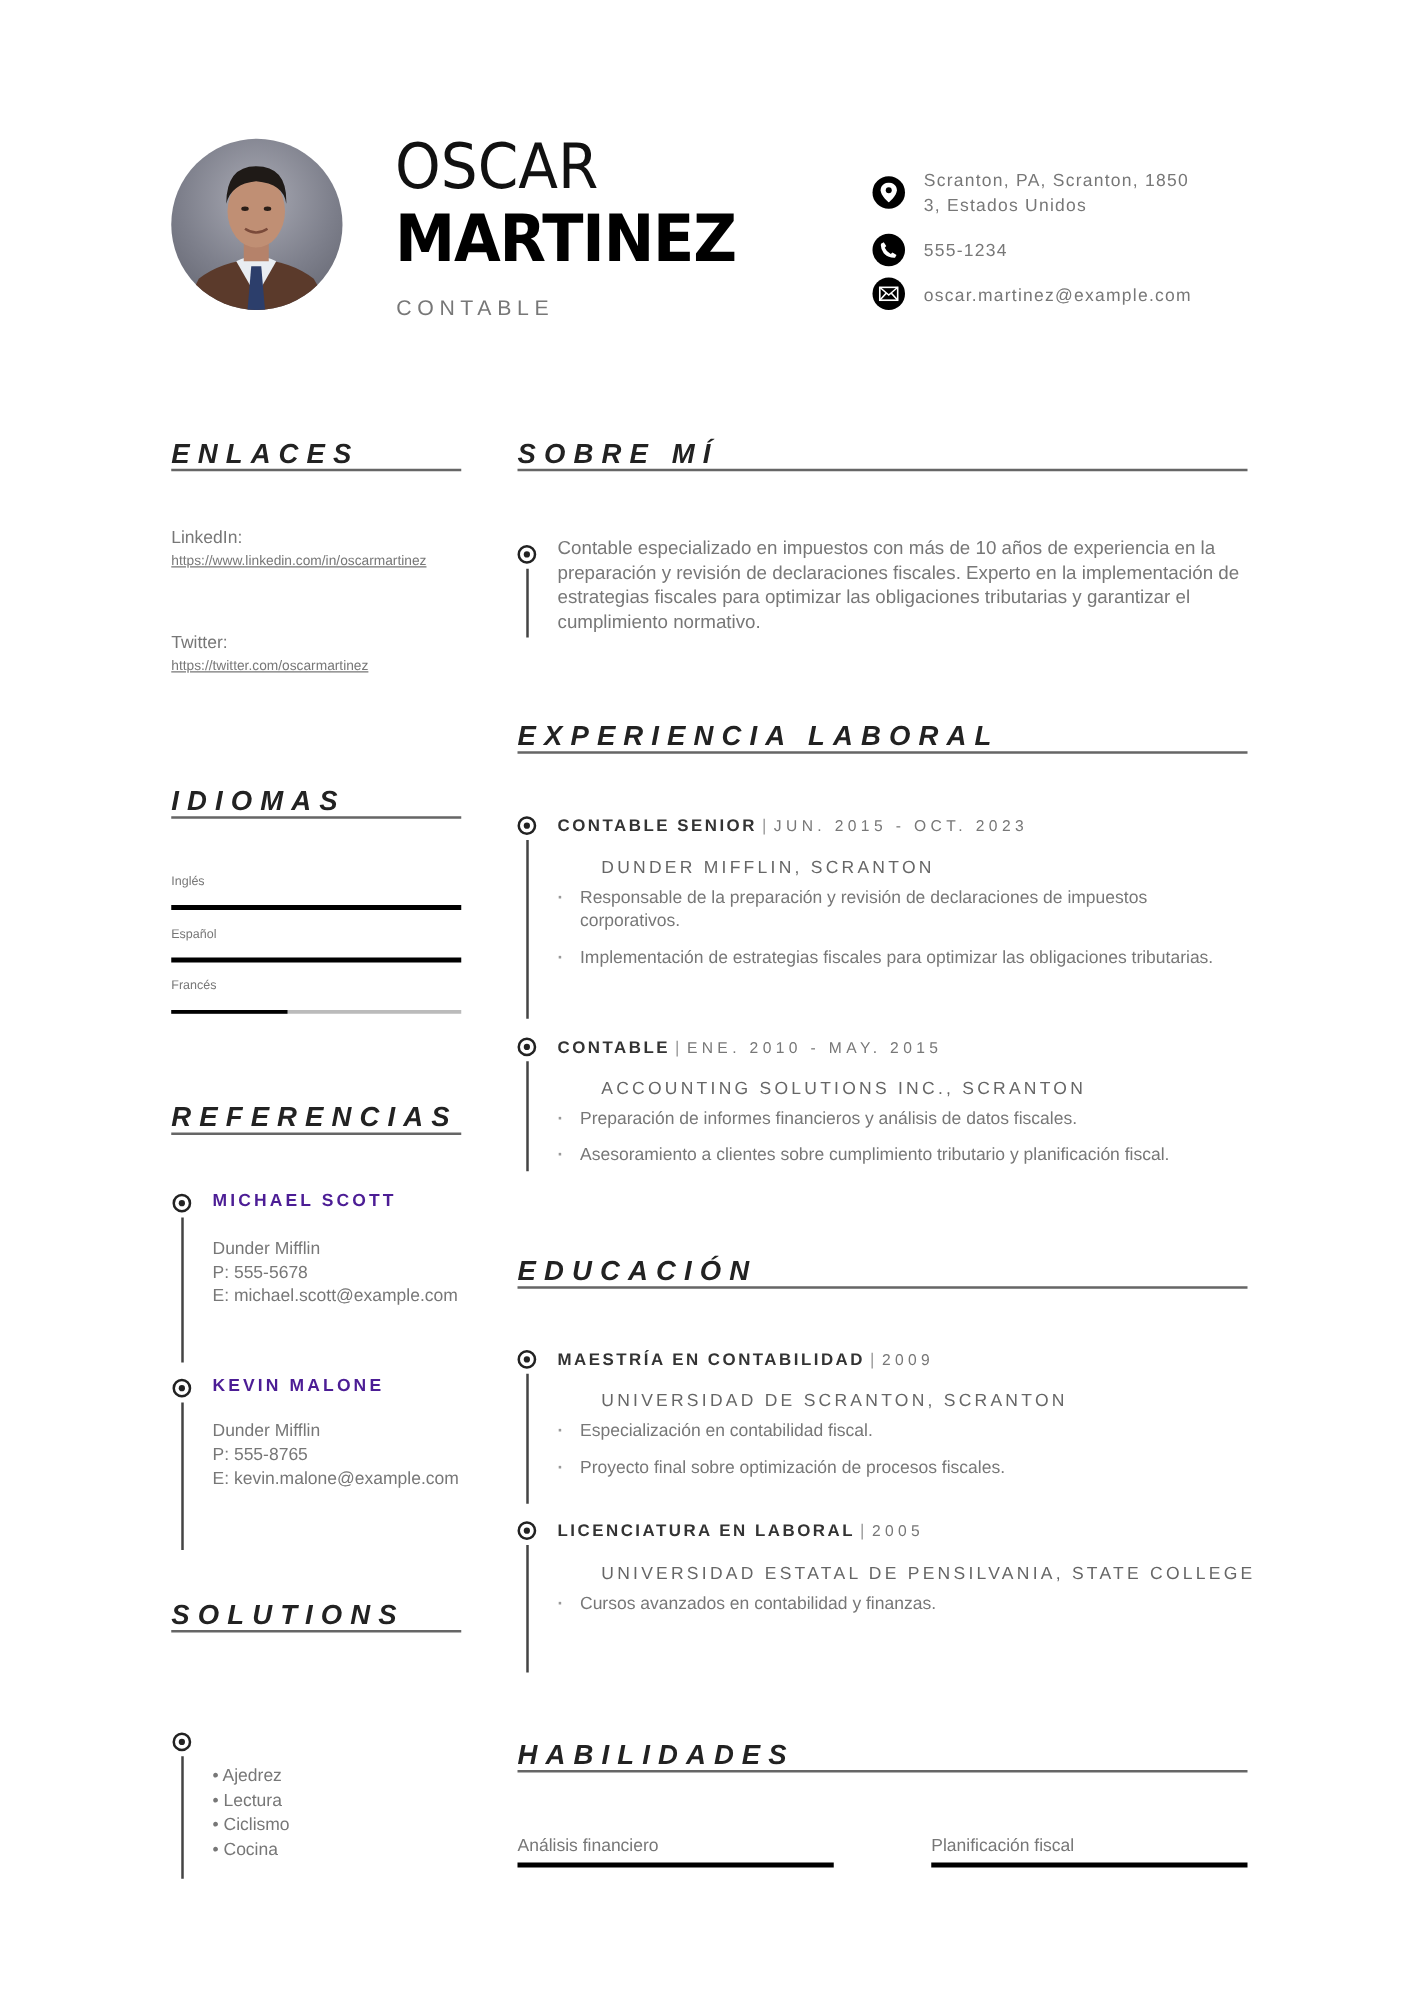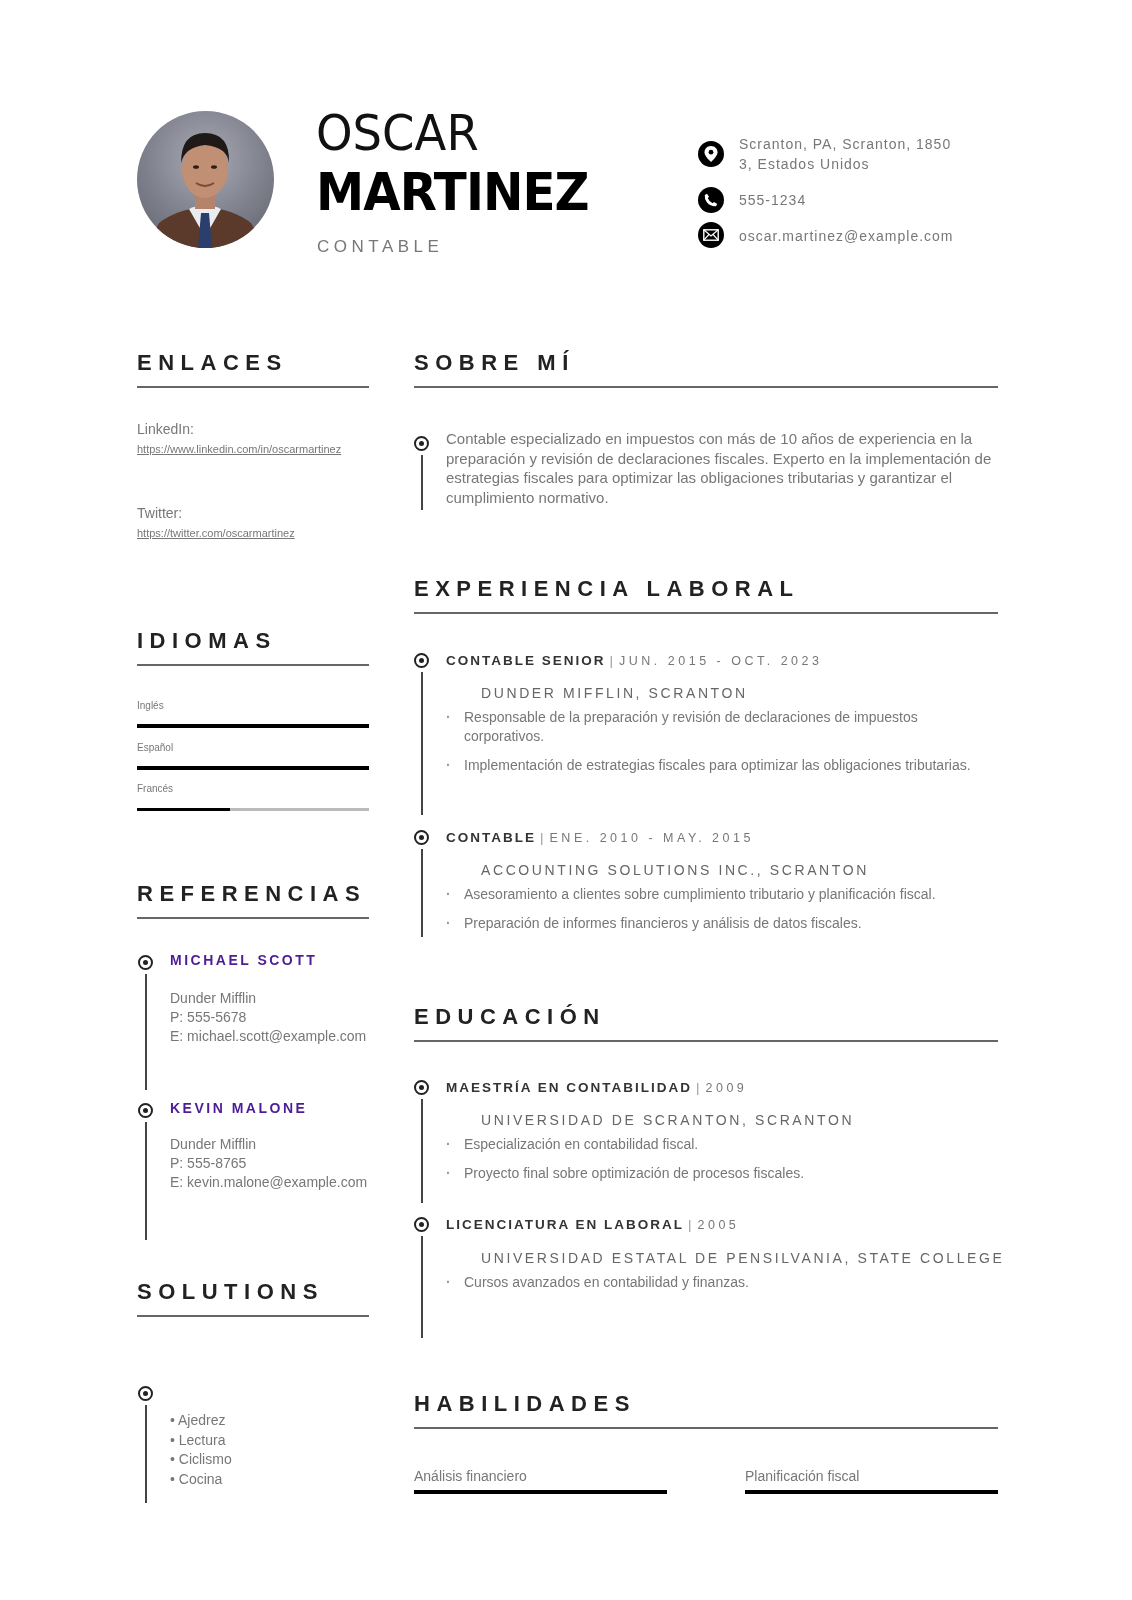--- a/index.html
+++ b/index.html
@@ -33,21 +33,21 @@
   .c-addr { top: 134px; }
   .c-addr .cicon { margin-top: 7px; }
   .c-phone { top: 190px; }
   .c-phone .cicon { margin-top: -3px; }
   .c-mail { top: 226px; }
   .c-mail .cicon { margin-top: -4px; }
 
   
   .sec-title {
     position: absolute; font-size: 22px; font-weight: bold; letter-spacing: 6.5px; color: #222;
-    border-bottom: 2px solid #666; padding-bottom: 12px; line-height: 1;
+    border-bottom: 2px solid #666; padding-bottom: 1px; line-height: 1; font-style: italic;
   }
   .left-col { left: 137px; width: 232px; }
   .right-col { left: 414px; width: 584px; }
 
   
   .link-label { position: absolute; left: 137px; font-size: 14px; color: #777; }
   .link-url {
     position: absolute; left: 137px; width: 235px; font-size: 11px; color: #777; text-decoration: underline;
     line-height: 19px; word-break: break-all;
   }
@@ -207,22 +207,22 @@
   <li>Implementación de estrategias fiscales para optimizar las obligaciones tributarias.</li>
 </ul>
 
 <div class="dot" style="left:414px; top:830px;"></div>
 <div class="vline" style="left:421px; top:849px; height:88px;"></div>
 <div class="item-head" style="top:830px;">
   <span>CONTABLE</span><span class="sep">|</span><span class="date">ENE. 2010 - MAY. 2015</span>
 </div>
 <div class="item-org" style="top:862px;">ACCOUNTING SOLUTIONS INC., SCRANTON</div>
 <ul class="bullets" style="top:885px;">
+  <li>Preparación de informes financieros y análisis de datos fiscales.</li>
   <li>Asesoramiento a clientes sobre cumplimiento tributario y planificación fiscal.</li>
-  <li>Preparación de informes financieros y análisis de datos fiscales.</li>
 </ul>
 
 <div class="sec-title right-col" style="top:1006px;">EDUCACIÓN</div>
 
 <div class="dot" style="left:414px; top:1080px;"></div>
 <div class="vline" style="left:421px; top:1099px; height:104px;"></div>
 <div class="item-head" style="top:1080px;">
   <span>MAESTRÍA EN CONTABILIDAD</span><span class="sep">|</span><span class="date">2009</span>
 </div>
 <div class="item-org" style="top:1112px;">UNIVERSIDAD DE SCRANTON, SCRANTON</div>

